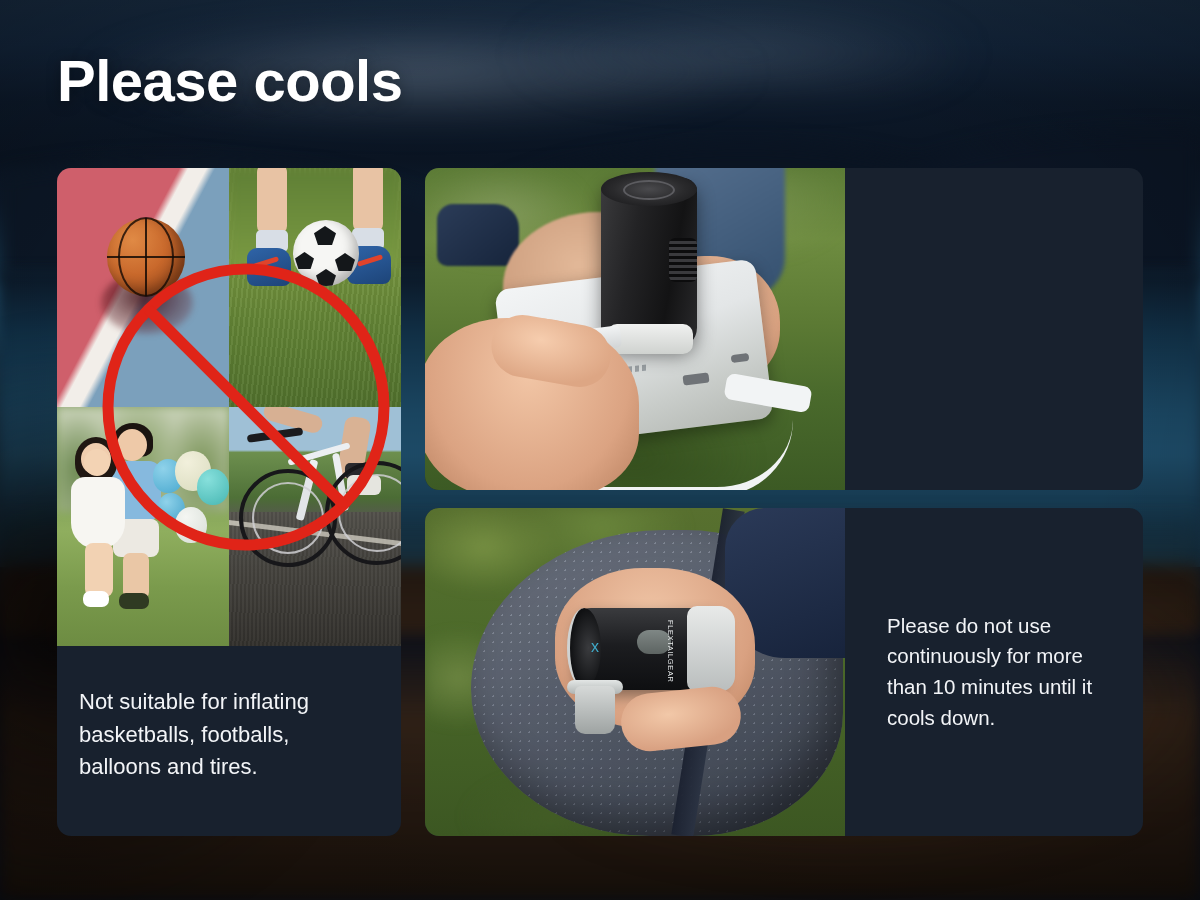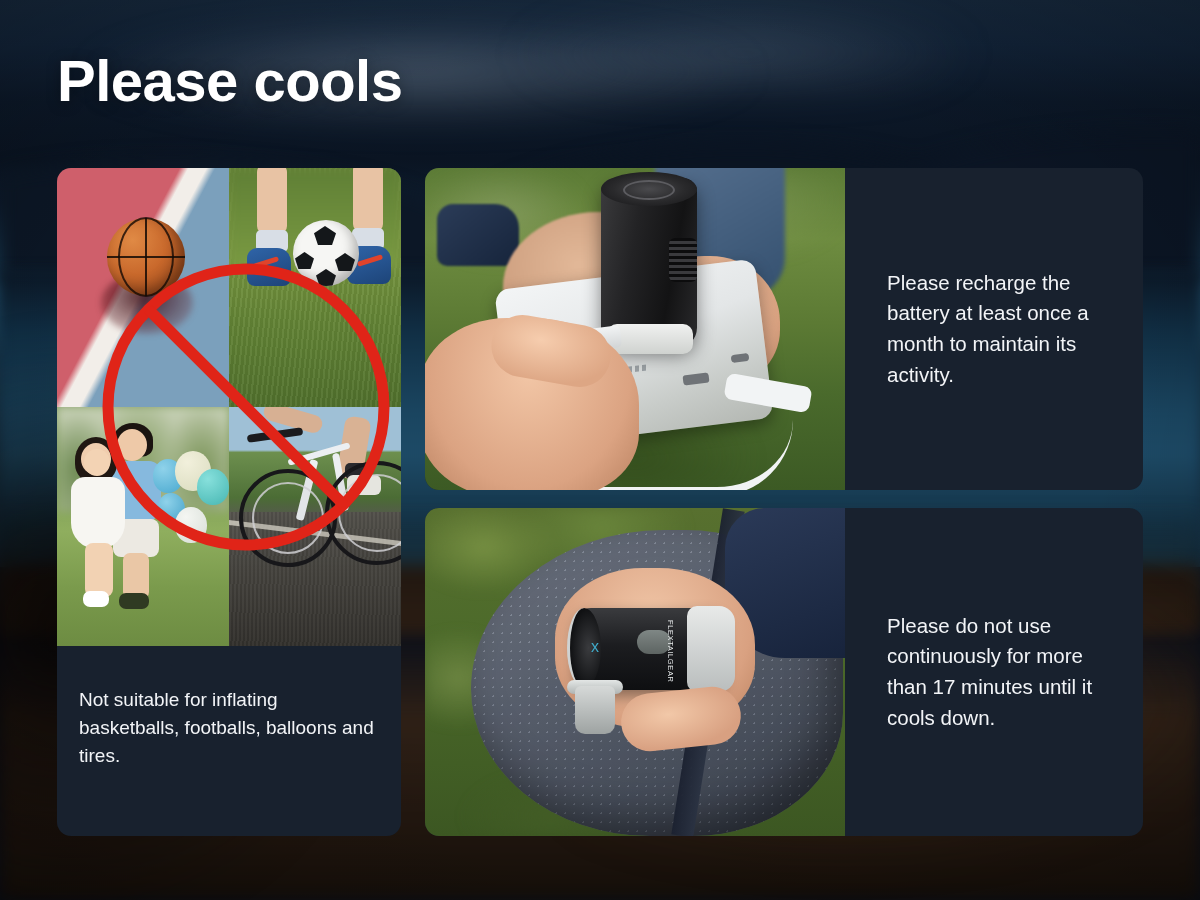--- a/index.html
+++ b/index.html
@@ -234,21 +234,21 @@
   
   #no-sign {
     position:absolute; left:43px; top:93px; width:292px; height:292px;
     pointer-events:none;
   }
 
   
   #caption-left {
     position:absolute; left:0; top:478px; width:344px; height:190px;
     padding:40px 26px 16px 22px;
-    color:#f2f4f7; font-size:19px; line-height:1.48; font-weight:400;
+    color:#f2f4f7; font-size:22px; line-height:1.48; font-weight:400;
   }
 
   
   #card-top { left:425px; top:168px; width:718px; height:322px; display:flex; }
   #card-bot { left:425px; top:508px; width:718px; height:328px; display:flex; }
   .card-photo { position:relative; width:420px; height:100%; overflow:hidden; flex:none; }
   .card-text {
     flex:1; padding:0 24px 0 42px;
     display:flex; align-items:center;
     color:#f2f4f7; font-size:20.5px; line-height:1.5;
@@ -546,35 +546,34 @@
     <div class="pa-cable2"></div>
     <div class="pa-pump"></div>
     <div class="pa-pump-top"></div>
     <div class="pa-pump-ring"></div>
     <div class="pa-pump-vent"></div>
     <div class="pa-collar"></div>
     <div class="pa-plug"></div>
     <div class="pa-hand-l"></div>
     <div class="pa-thumb"></div>
   </div>
-  <div class="card-text">Please recharge the battery at least once a month to maintain its activity.</div>
 </div>
 
 <div class="card" id="card-bot">
   <div class="card-photo">
     <div class="pb-bg"></div>
     <div class="pb-foliage"></div>
     <div class="pb-cushion"></div>
     <div class="pb-strap"></div>
     <div class="pb-sleeve"></div>
     <div class="pb-hand"></div>
     <div class="pb-pump"></div>
     <div class="pb-cap"></div>
     <div class="pb-nozzle-ring"></div>
     <div class="pb-btn"></div>
     <div class="pb-logo">x</div>
     <div class="pb-brand">FLEXTAILGEAR</div>
     <div class="pb-valve-lip"></div>
     <div class="pb-valve"></div>
     <div class="pb-finger"></div>
   </div>
-  <div class="card-text">Please do not use continuously for more than 17 minutes until it cools down.</div>
+  <div class="card-text">Please do not use continuously for more than 10 minutes until it cools down.</div>
 </div>
 
 </body></html>

